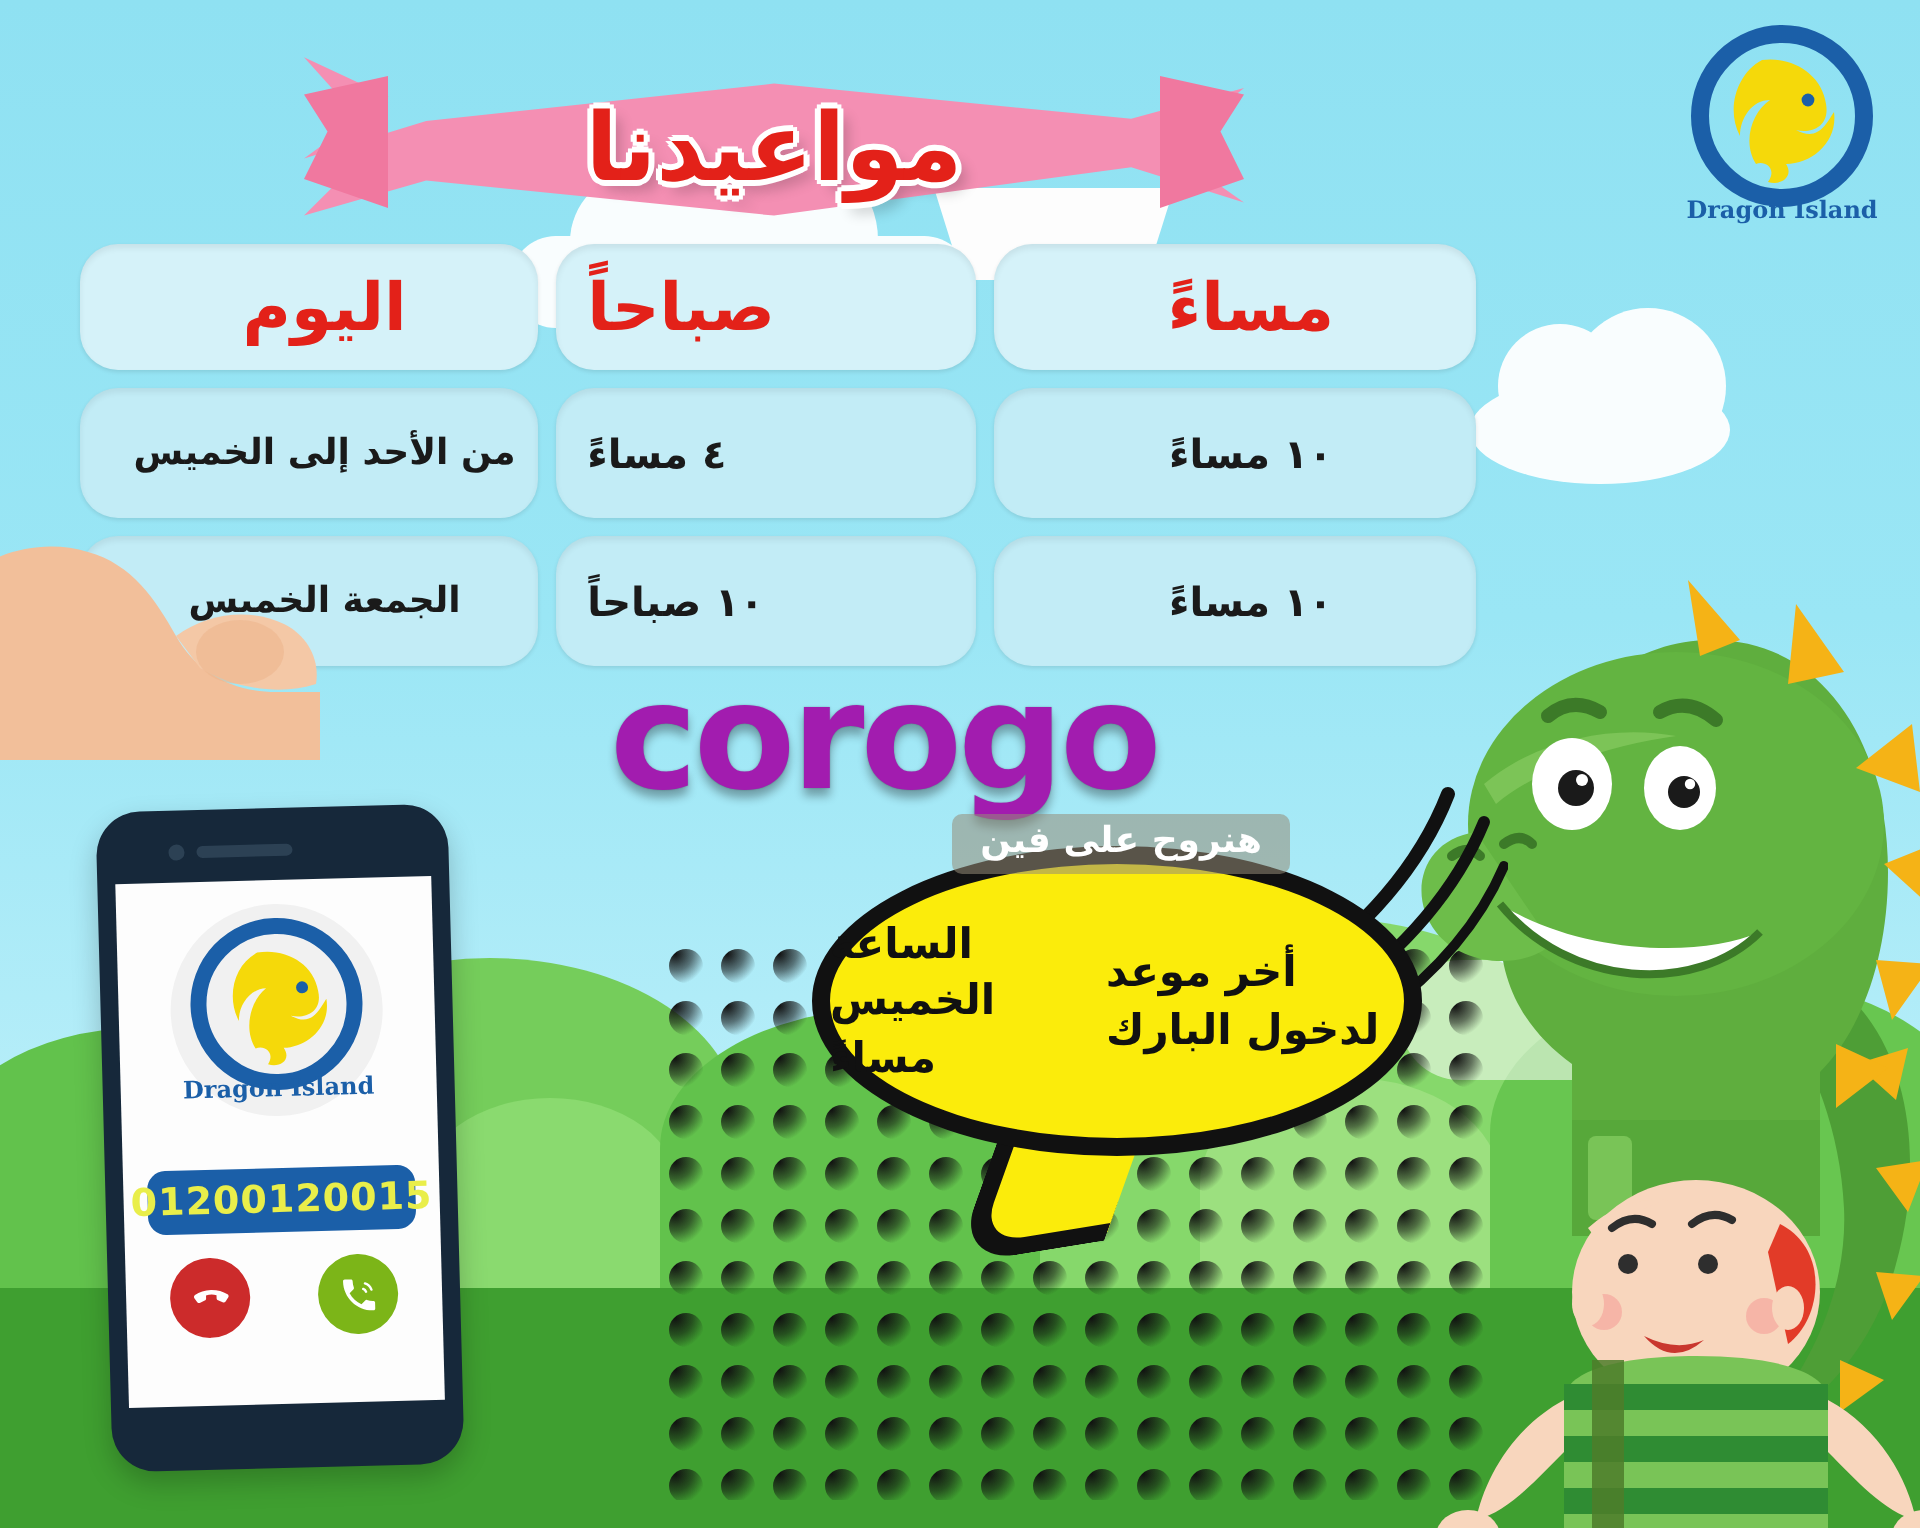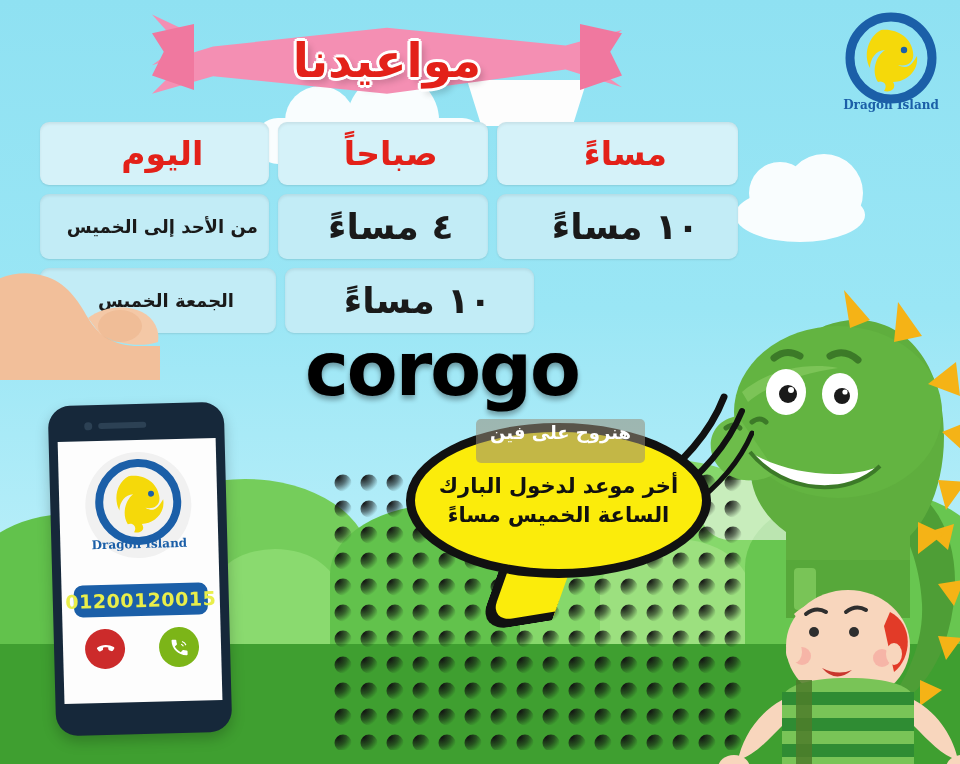--- a/index.html
+++ b/index.html
@@ -39,21 +39,21 @@
   .b4 { left:520px;  bottom:120px; width:280px; height:185px; background:#86d86b; }
   .b5 { left:745px;  bottom:120px; width:245px; height:155px; background:#68c650; }
   .b6 { left:600px;  bottom:120px; width:150px; height:105px; background:#9ce07f; }
   .b7 { left:210px;  bottom:120px; width:130px; height:95px;  background:#8ada6f; }
 
   
   .halftone { position:absolute; left:330px; top:470px; width:420px; height:280px;
               pointer-events:none; }
 
   
-  .ribbon-wrap { position:absolute; left:152px; top:8px; width:470px; height:110px; }
+  .ribbon-wrap { position:absolute; left:152px; top:22px; width:470px; height:110px; }
   .ribbon-tail { position:absolute; left:315px; top:72px; width:120px; height:46px;
                  background:#fdfdfd; clip-path:polygon(0 0,100% 0,88% 100%,12% 100%); }
   .ribbon { position:absolute; inset:0;
             background:#f48fb3;
             clip-path:polygon(0 6%, 9% 24%, 0 52%, 13% 35%, 50% 18%, 88% 34%, 100% 20%,
                               92% 48%, 100% 72%, 88% 56%, 50% 78%, 13% 62%, 0 78%, 8% 44%);
   }
   .ribbon-fold-l{ position:absolute; left:0; top:16px; width:42px; height:66px;
                  background:#f0789f;
                  clip-path:polygon(100% 0,100% 100%, 0 78%, 28% 42%, 0 14%); }
@@ -69,61 +69,61 @@
                      2px 2px 0 #fff, -2px 2px 0 #fff, 2px -2px 0 #fff, -2px -2px 0 #fff,
                      5px 5px 7px rgba(0,0,0,.20);
                   padding-bottom:6px;
   }
 
   
   .table { position:absolute; left:40px; top:122px; width:698px; }
   .trow { display:flex; flex-direction:row-reverse; gap:9px; margin-bottom:9px; }
   .cell {
     background:#c2ecf6;
-    border-radius:9px;
+    border-radius:19px;
     height:65px;
     display:flex; align-items:center; justify-content:center;
     box-shadow:0 2px 3px rgba(0,0,0,.07) inset, 0 1px 2px rgba(0,0,0,.10);
     position:relative;
     padding-left:16px;
   }
   .cell.day { width:236px; }
-  .cell.am  { width:217px; }
+  .cell.am  { width:217px;justify-content:flex-end; }
   .cell.pm  { width:249px; }
   .hrow .cell { background:#d5f2f9; height:63px; }
   .hrow .cell span {
     font-size:33px; font-weight:700; color:#e32119;
   }
   .brow .cell span {
-    font-size:36px; font-weight:700; color:#1a1a1a;
+    font-size:20px; font-weight:700; color:#1a1a1a;
   }
   .brow .cell.day span { font-size:18px; }
 
   
   .wm { position:absolute; left:305px; top:335px; width:340px; z-index:40;
         pointer-events:none; }
   .wm-main {
-    font-size:74px; font-weight:700; color:#000000; line-height:.92;
+    font-size:74px; font-weight:700; color:#a21caf; line-height:.92;
     letter-spacing:-2px;
     font-family:"DejaVu Sans","Liberation Sans",sans-serif;
     text-shadow: 0 4px 5px rgba(0,0,0,.32), 0 0 1px rgba(0,0,0,.25);
     direction:ltr; text-align:left;
   }
   .wm-tag {
-    display:inline-block; margin-top:16px; padding:3px 14px 20px;
+    display:inline-block; margin-top:4px; padding:3px 14px 6px;
     background:rgba(150,140,120,.55); border-radius:5px;
     color:#fff; font-size:18px; font-weight:700; direction:rtl;
   }
 
   
   .bubble-wrap { position:absolute; left:400px; top:415px; width:320px; height:190px; z-index:30; }
   .bubble {
     position:absolute; left:6px; top:8px; width:305px; height:155px;
     background:#fbec0b; border:9px solid #111; border-radius:50%;
-    display:flex; flex-direction:column; align-items:center; justify-content:center;
+    display:flex; flex-direction:row; align-items:center; justify-content:center;
     text-align:left;
   }
   .bubble span { display:block; font-size:21px; font-weight:700; color:#111; line-height:1.35; }
   .bubble-tail {
     position:absolute; left:92px; top:140px; width:70px; height:72px;
     background:#fbec0b; border-left:9px solid #111; border-bottom:9px solid #111;
     transform:skewX(-28deg) rotate(-10deg);
     border-radius:0 0 0 30px;
   }
   .swoosh { position:absolute; right:-34px; top:-26px; width:130px; height:120px; }
@@ -303,20 +303,23 @@
       </div>
       <div class="cell pm">
         <span>١٠ مساءً</span>
       </div>
     </div>
 
     <div class="trow brow">
       <div class="cell day">
         <span>الجمعة الخميس</span>
       </div>
+      <div class="cell am">
+        <span>١٠ صباحاً</span>
+      </div>
       <div class="cell pm">
         <span>١٠ مساءً</span>
       </div>
     </div>
   </div>
 
   <div class="bubble-wrap">
     <svg class="swoosh" viewBox="0 0 130 120">
       <path d="M18 104 C58 76 86 44 100 8" stroke="#111" stroke-width="7" fill="none" stroke-linecap="round"></path>
       <path d="M42 112 C78 86 104 56 118 22" stroke="#111" stroke-width="6" fill="none" stroke-linecap="round"></path>

